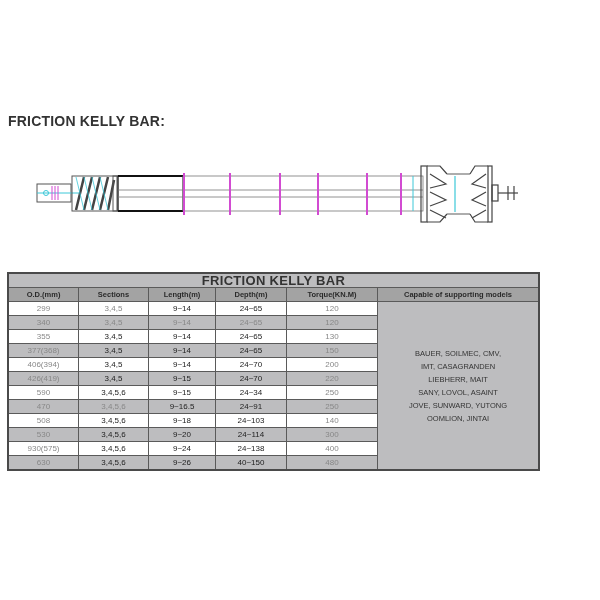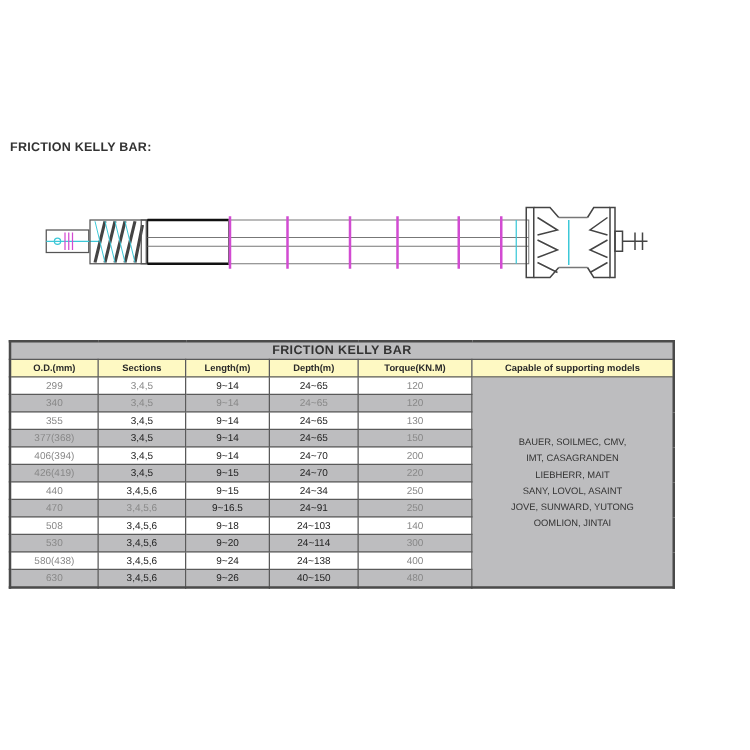--- a/index.html
+++ b/index.html
@@ -1,22 +1,22 @@
 <!DOCTYPE html>
 <html><head>
 <meta charset="utf-8">
 <style>
   html,body{margin:0;padding:0;background:#ffffff;}
   body{width:600px;height:600px;position:relative;overflow:hidden;font-family:"Liberation Sans",sans-serif;}
-  .heading{position:absolute;left:8px;top:113px;font-size:10px;font-weight:bold;color:#333;letter-spacing:0.2px;}
+  .heading{position:absolute;left:8px;top:113px;font-size:14px;font-weight:bold;color:#333;letter-spacing:0.2px;}
   .drawing{position:absolute;left:0;top:140px;width:600px;height:110px;}
   table.spec{position:absolute;left:7px;top:272px;width:533px;border-collapse:collapse;border:2px solid #4a4a4a;font-size:8px;}
   table.spec td, table.spec th{border:1px solid #5a5a5a;text-align:center;padding:0;height:13px;line-height:13px;}
-  .title-row th{background:#bdbdbf;color:#333;font-size:10px;font-weight:bold;height:15px;letter-spacing:0.3px;}
-  .head-row th{background:#fef9c3;color:#2a2a2a;font-weight:bold;font-size:7.5px;height:14px;}
+  .title-row th{background:#bdbdbf;color:#333;font-size:13px;font-weight:bold;height:15px;letter-spacing:0.3px;}
+  .head-row th{background:#a3a3a3;color:#2a2a2a;font-weight:bold;font-size:7.5px;height:14px;}
   tr.odd td{background:#ffffff;}
   tr.even td{background:#bdbdbf;}
   td.dim{color:#888;}
   td.bold{color:#222;}
   td.models{background:#bdbdbf !important;color:#333;font-size:7.5px;line-height:11px;vertical-align:middle;}
   .models div{white-space:nowrap;}
 </style>
 </head>
 <body>
 
@@ -132,21 +132,21 @@
     <td class="dim">200</td>
   </tr>
   <tr class="even">
     <td class="dim">426(419)</td>
     <td class="bold">3,4,5</td>
     <td class="bold">9~15</td>
     <td class="bold">24~70</td>
     <td class="dim">220</td>
   </tr>
   <tr class="odd">
-    <td class="dim">440</td>
+    <td class="dim">590</td>
     <td class="bold">3,4,5,6</td>
     <td class="bold">9~15</td>
     <td class="bold">24~34</td>
     <td class="dim">250</td>
   </tr>
   <tr class="even">
     <td class="dim">470</td>
     <td class="dim">3,4,5,6</td>
     <td class="bold">9~16.5</td>
     <td class="bold">24~91</td>
@@ -160,21 +160,21 @@
     <td class="dim">140</td>
   </tr>
   <tr class="even">
     <td class="dim">530</td>
     <td class="bold">3,4,5,6</td>
     <td class="bold">9~20</td>
     <td class="bold">24~114</td>
     <td class="dim">300</td>
   </tr>
   <tr class="odd">
-    <td class="dim">580(438)</td>
+    <td class="dim">930(575)</td>
     <td class="bold">3,4,5,6</td>
     <td class="bold">9~24</td>
     <td class="bold">24~138</td>
     <td class="dim">400</td>
   </tr>
   <tr class="even">
     <td class="dim">630</td>
     <td class="bold">3,4,5,6</td>
     <td class="bold">9~26</td>
     <td class="bold">40~150</td>

